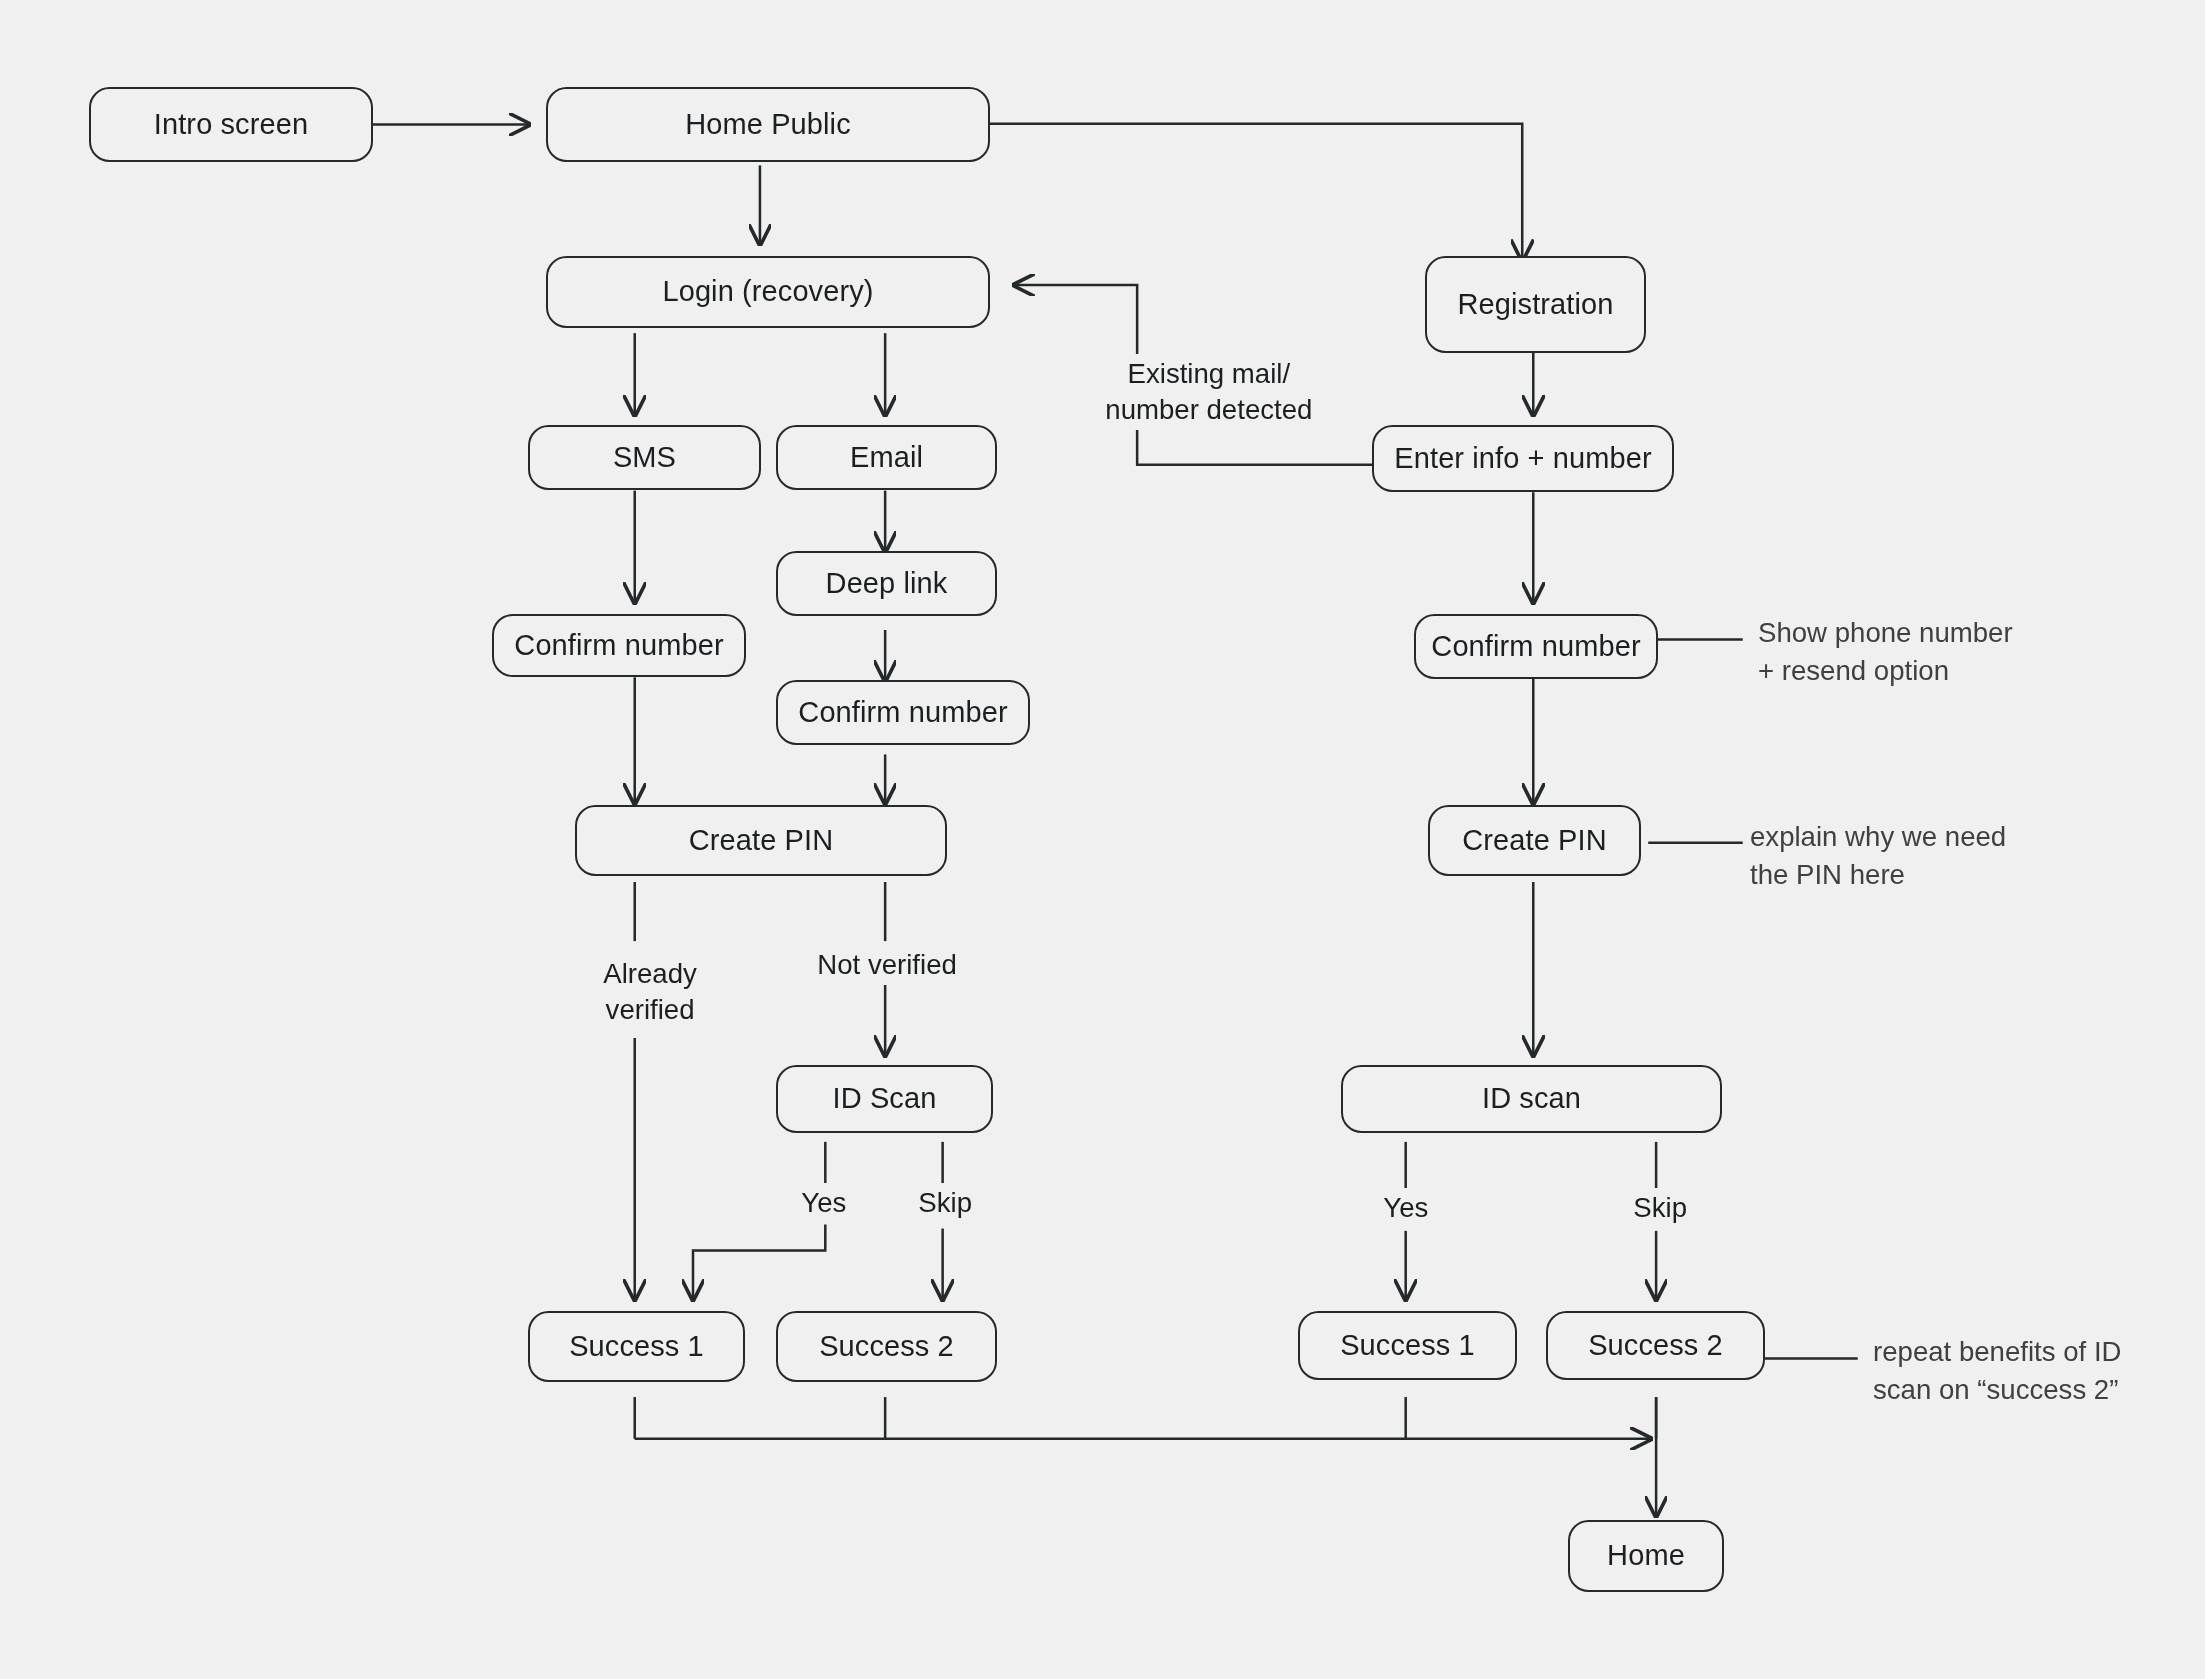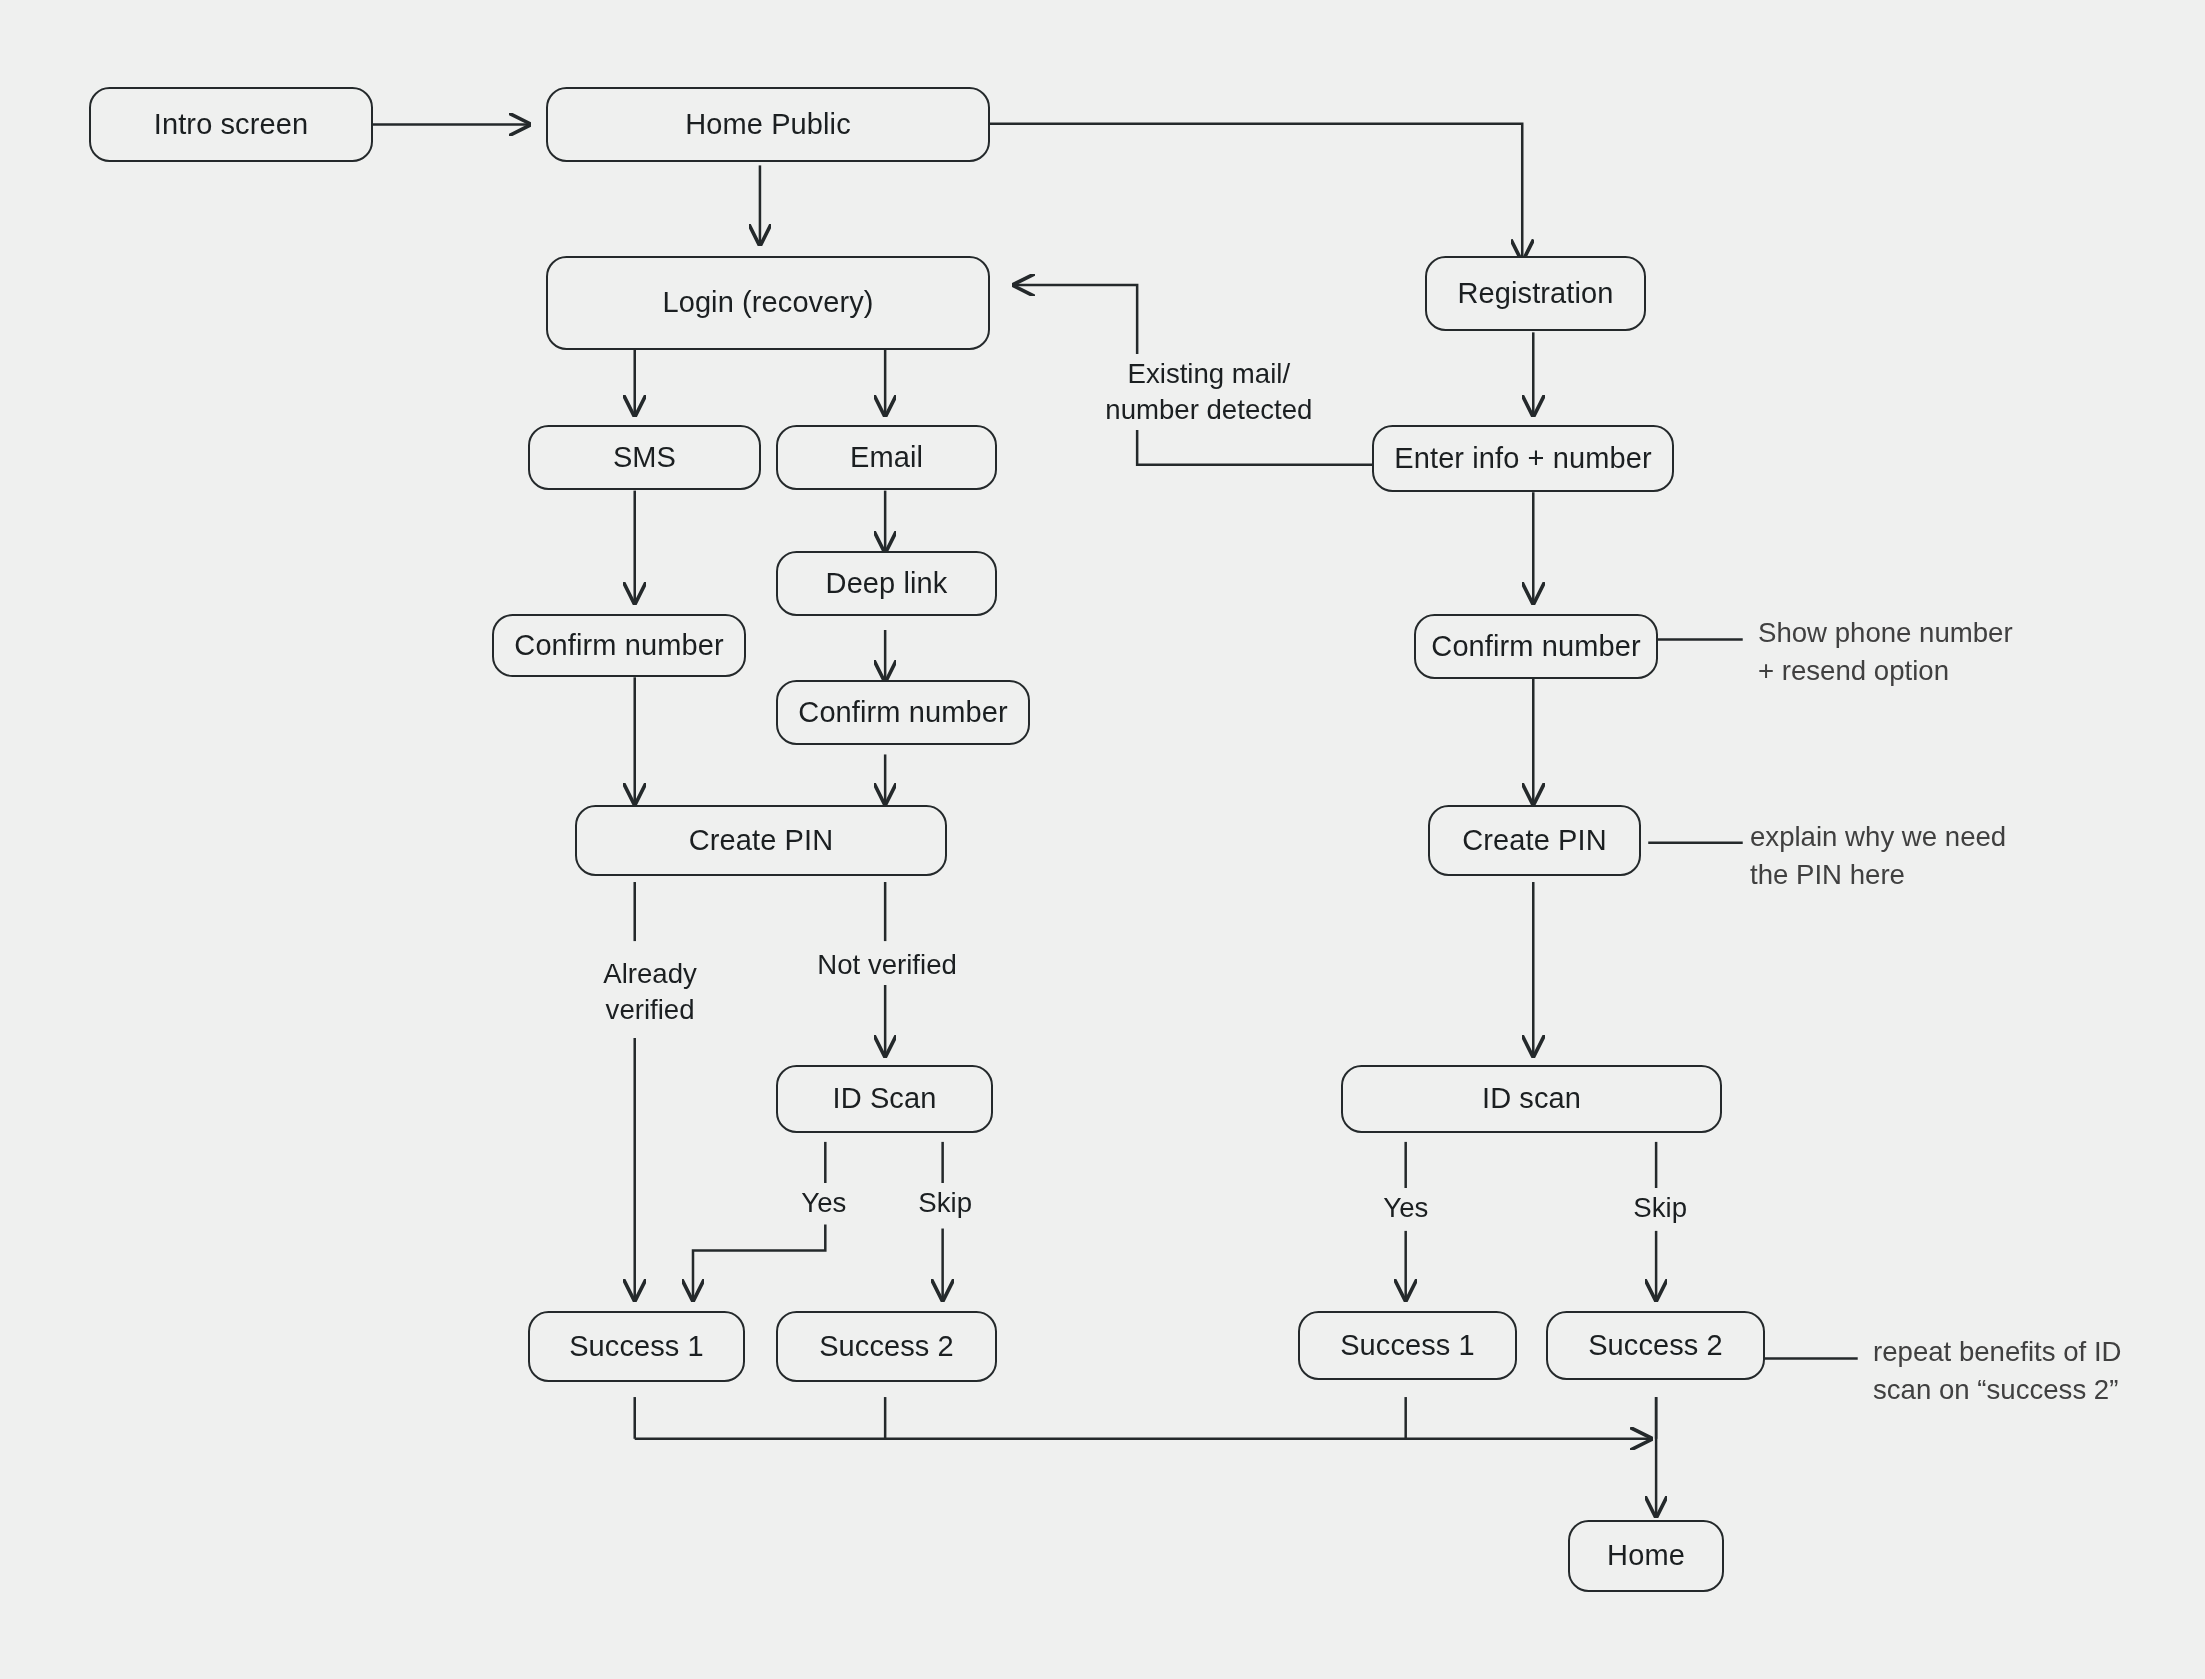--- a/index.html
+++ b/index.html
@@ -137,25 +137,25 @@
   </svg>
 
   <div class="node" style="left:89px; top:87px; width:284px; height:75px;">
     <span>Intro screen</span>
   </div>
 
   <div class="node" style="left:546px; top:87px; width:444px; height:75px;">
     <span>Home Public</span>
   </div>
 
-  <div class="node" style="left:546px; top:256px; width:444px; height:94px;">
+  <div class="node" style="left:546px; top:256px; width:444px; height:72px;">
     <span>Login (recovery)</span>
   </div>
 
-  <div class="node" style="left:1425px; top:256px; width:221px; height:75px;">
+  <div class="node" style="left:1425px; top:256px; width:221px; height:97px;">
     <span>Registration</span>
   </div>
 
   <div class="node" style="left:528px; top:425px; width:233px; height:65px;">
     <span>SMS</span>
   </div>
 
   <div class="node" style="left:776px; top:425px; width:221px; height:65px;">
     <span>Email</span>
   </div>

